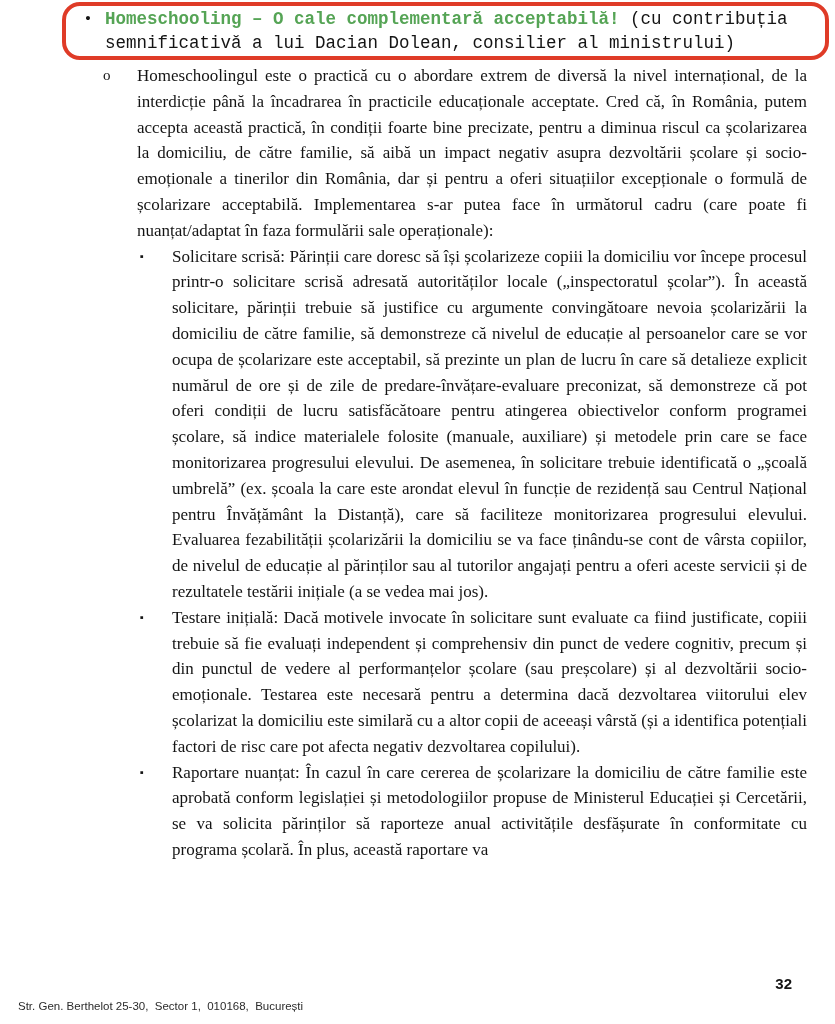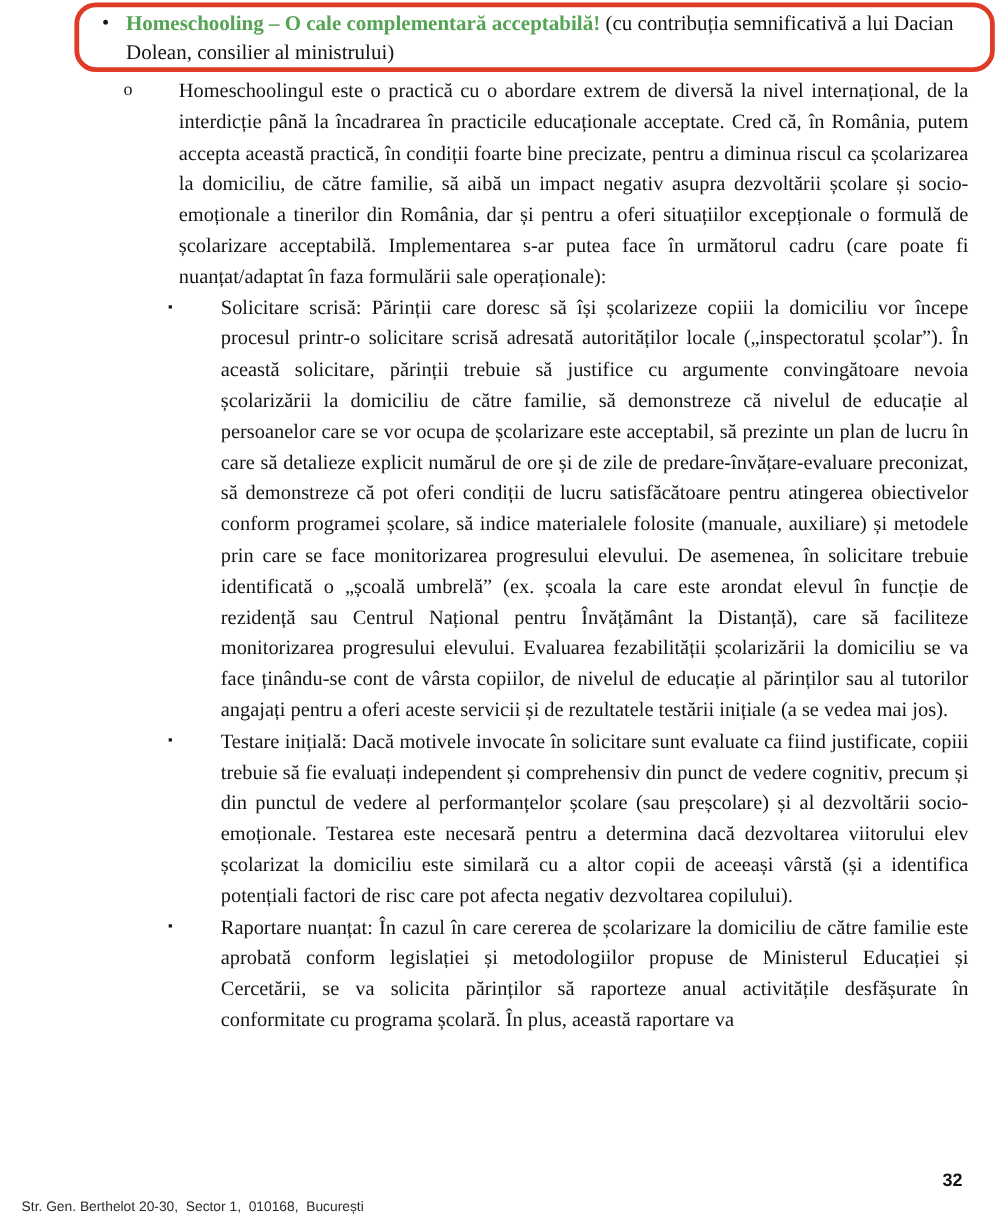--- a/index.html
+++ b/index.html
@@ -26,20 +26,21 @@
     width: 20px;
     margin-left: 19px;
     font-size: 17px;
     line-height: 24px;
     flex: none;
   }
   .h-text {
     flex: 1;
     font-size: 17.5px;
     line-height: 24px;
+    font-family: Liberation Mono, monospace;
   }
   .h-title { color: #55a455; font-weight: bold; }
   .h-subtitle { color: #141414; font-weight: normal; }
 
   
   .l2 { display: flex; margin: 2px 28px 0 103px; }
   .l2 > .bullet {
     flex: none;
     width: 34px;
     font-size: 15px;
@@ -52,39 +53,38 @@
     font-size: 11px;
     line-height: 25.8px;
   }
   .ptext {
     flex: 1;
     font-size: 17px;
     line-height: 25.8px;
     text-align: justify;
     text-justify: inter-word;
     hyphens: none;
-    margin-left: 12px;
   }
   .plabel { font-weight: normal; }
 
   
   .footer {
     position: absolute;
     left: 18px;
     top: 969px;
     font-family: "Liberation Sans", "DejaVu Sans", sans-serif;
     font-size: 11.5px;
     line-height: 15px;
     color: #2b2b2b;
     white-space: pre-wrap;
   }
   .footer-line { white-space: pre-wrap; }
   .page-number {
     position: absolute;
-    right: 33px;
+    right: 43px;
     top: 975px;
     font-family: "Liberation Sans", "DejaVu Sans", sans-serif;
     font-size: 15px;
     font-weight: bold;
     color: #141414;
   }
 </style>
 </head>
 <body>
 
@@ -117,20 +117,20 @@
   </div>
 
   <div class="l3">
     <span class="bullet">▪</span>
     <div class="ptext">
       <span class="plabel">Raportare nuanțat:</span><span> În cazul în care cererea de școlarizare la domiciliu de către familie este aprobată conform legislației și metodologiilor propuse de Ministerul Educației și Cercetării, se va solicita părinților să raporteze anual activitățile desfășurate în conformitate cu programa școlară. În plus, această raportare va</span>
     </div>
   </div>
 
   <div class="footer">
-    <div class="footer-line">Str. Gen. Berthelot 20-30,  Sector 1,  010168,  București</div>
+    <div class="footer-line">Str. Gen. Berthelot 25-30,  Sector 1,  010168,  București</div>
     
     
   </div>
 
   <div class="page-number">32</div>
 
 </div>
 
 </body></html>

